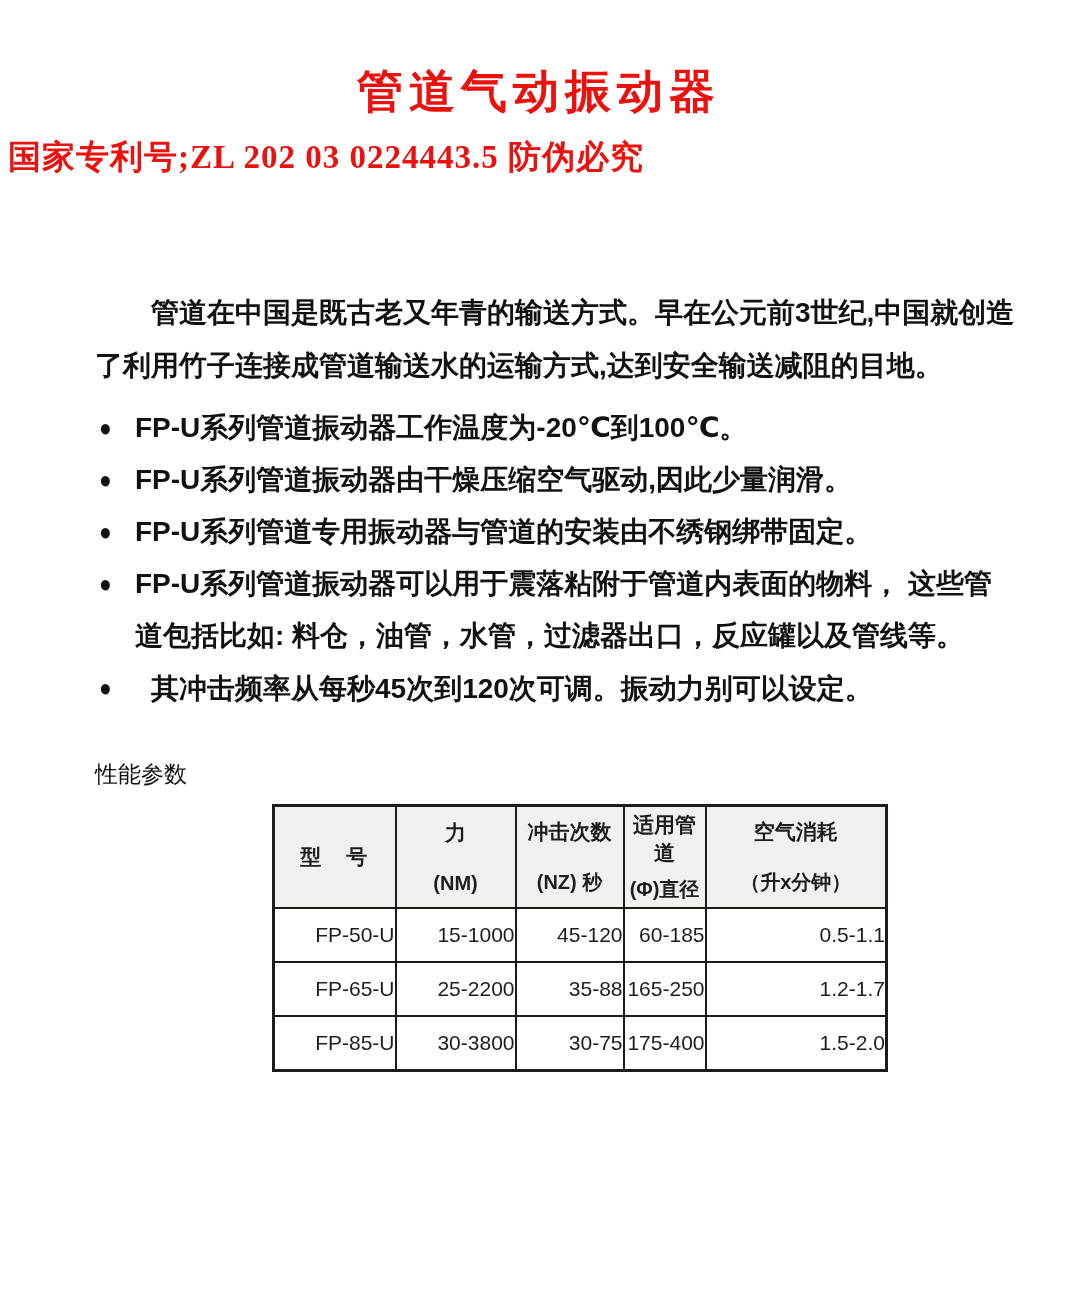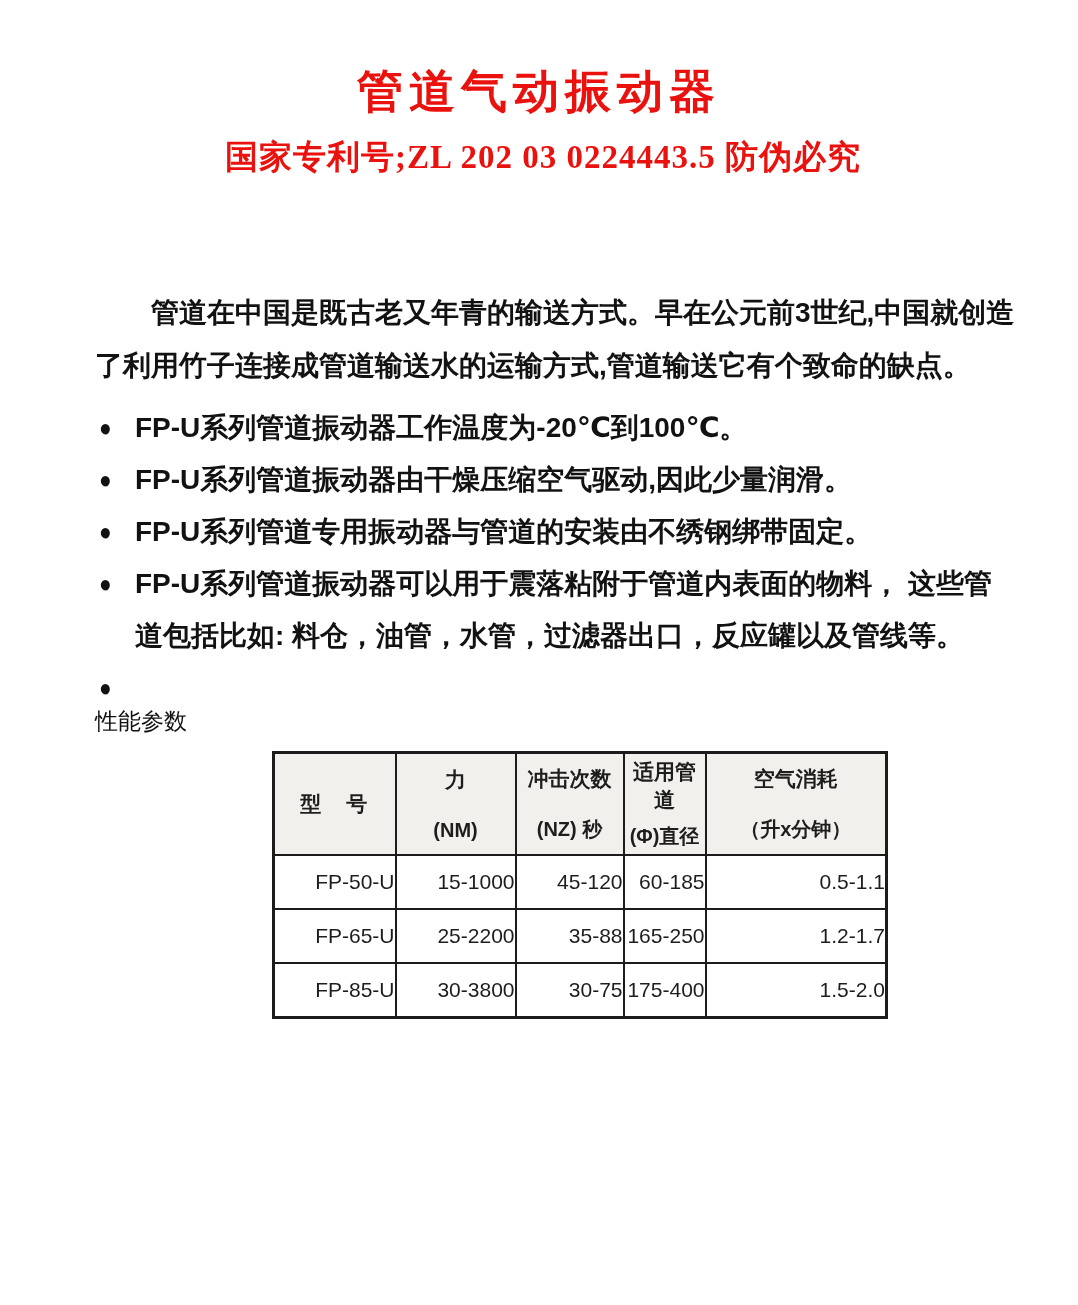--- a/index.html
+++ b/index.html
@@ -23,21 +23,20 @@
     text-align: center;
     font-family: "Liberation Serif", "DejaVu Serif", serif;
     font-size: 46px;
     line-height: 56px;
     font-weight: bold;
     color: #ea120e;
     letter-spacing: 6px;
   }
   .doc-subtitle {
     margin: 14px 0 0 8px;
-    text-align: center;
     font-family: "Liberation Serif", "DejaVu Serif", serif;
     font-size: 33px;
     line-height: 38px;
     font-weight: bold;
     color: #ea120e;
     letter-spacing: 1px;
   }
   .body-text {
     margin: 110px 58px 0 95px;
     width: 920px;
@@ -127,21 +126,21 @@
 </style>
 </head>
 <body>
 
 <div class="page">
 
   <h1 class="doc-title">管道气动振动器</h1>
   <div class="doc-subtitle">国家专利号;ZL 202 03 0224443.5 防伪必究</div>
 
   <div class="body-text">
-    <p>管道在中国是既古老又年青的输送方式。早在公元前3世纪,中国就创造了利用竹子连接成管道输送水的运输方式,管道输送它有个致命的缺点。</p>
+    <p>管道在中国是既古老又年青的输送方式。早在公元前3世纪,中国就创造了利用竹子连接成管道输送水的运输方式,达到安全输送减阻的目地。</p>
 
     <ul class="features">
       <li>
         <span class="bullet-dot">●</span>
         <span>FP-U系列管道振动器工作温度为-20℃到100℃。</span>
       </li>
       <li>
         <span class="bullet-dot">●</span>
         <span>FP-U系列管道振动器由干燥压缩空气驱动,因此少量润滑。</span>
       </li>
@@ -151,20 +150,21 @@
       </li>
       <li>
         <span class="bullet-dot">●</span>
         <span>FP-U系列管道振动器可以用于震落粘附于管道内表面的物料， 这些管道包括比如: 料仓，油管，水管，过滤器出口，反应罐以及管线等。</span>
       </li>
       <li>
         <span class="bullet-dot">●</span>
       </li>
     </ul>
 
+    <p class="closing">其冲击频率从每秒45次到120次可调。振动力别可以设定。</p>
   </div>
 
   <div class="section-label">性能参数</div>
 
   <table class="spec">
     <colgroup>
       <col class="c-model">
         <col class="c-force">
         <col class="c-impact">
         <col class="c-dia">

